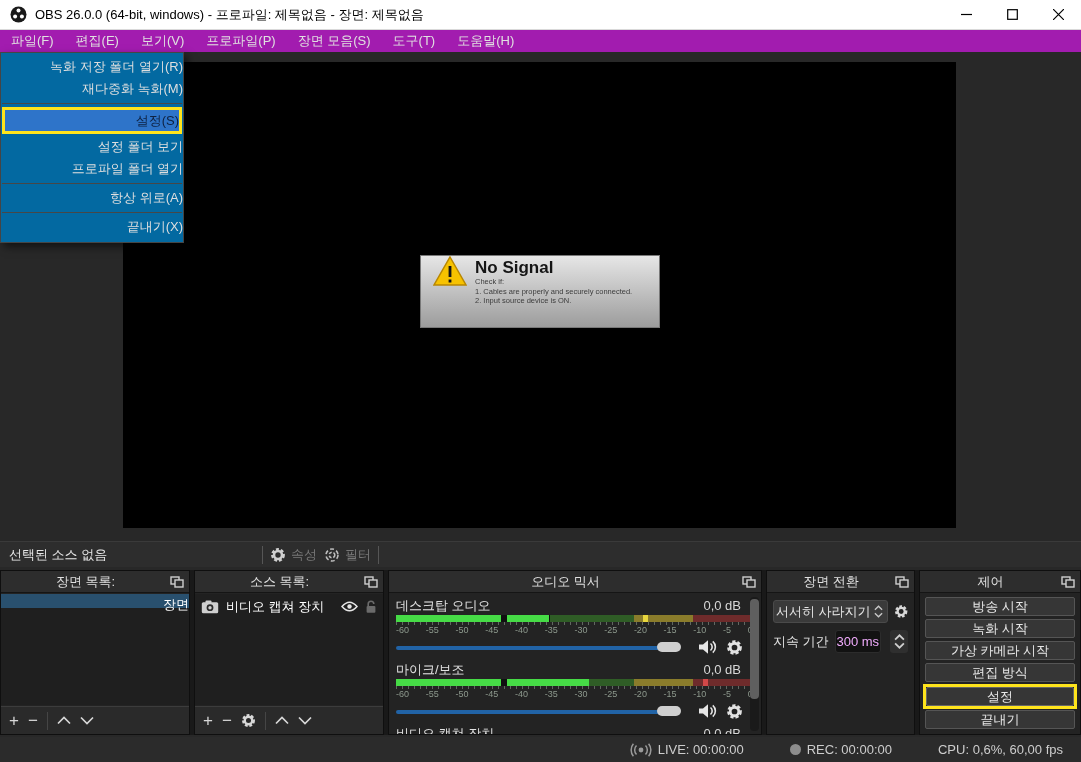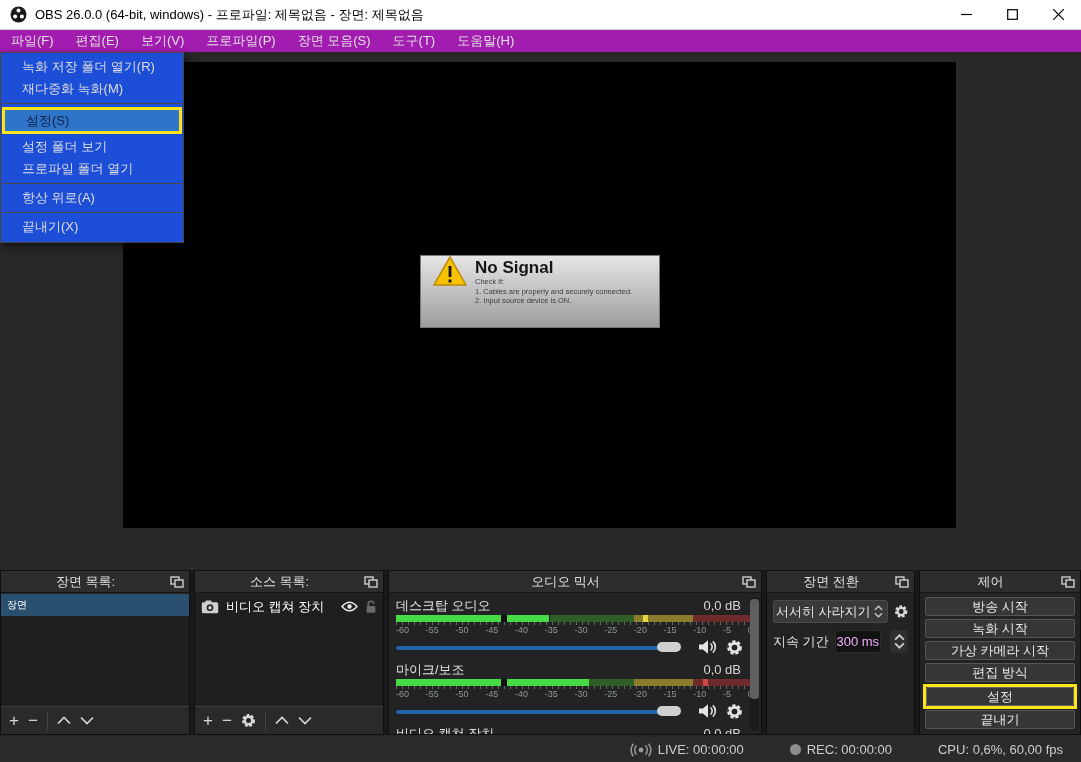--- a/index.html
+++ b/index.html
@@ -25,22 +25,22 @@
   .canvas { position:absolute; left:123px; top:10px; width:833px; height:466px; background:#000; }
 
   .nosignal { position:absolute; left:297px; top:193px; width:240px; height:73px;
     background:linear-gradient(#e6e6e6,#9c9c9c); border:1px solid #787878; display:flex; }
   .warn { width:34px; height:30px; margin:0 8px 0 12px; }
   .ns-text { padding-top:2px; }
   .ns-title { font-size:17px; font-weight:bold; color:#151515; line-height:19px; }
   .ns-line { font-size:7.5px; color:#3c3c3c; line-height:9.5px; }
 
   
-  .dropdown { position:absolute; left:0; top:52px; width:184px; background:#1d4ed8;
-    border:1px solid #454545; box-shadow:4px 4px 8px rgba(0,0,0,.55); padding:3px 0 4px 0; z-index:50; }
+  .dropdown { position:absolute; left:0; top:52px; width:184px; background:#0369a1;
+    border:1px solid #454545; box-shadow:4px 4px 8px rgba(0,0,0,.55); padding:3px 0 4px 0; z-index:50;text-align:right; }
   .d-item { height:22px; line-height:22px; padding-left:21px; font-size:13px; color:#dfdfdf; }
   .d-sep { height:1px; background:#474747; margin:3px 1px; }
   .hl-wrap { border:3px solid #ffe41c; margin:2px 1px; }
   .d-item.sel { background:#2e74c9; color:#0e2140; height:21px; line-height:21px; }
 
   
   .seltoolbar { position:absolute; left:0; top:541px; width:1081px; height:26px; background:#2d2d2d;
     border-top:1px solid #3a3a3a; display:flex; align-items:center; }
   .sel-status { font-size:13px; color:#e6e6e6; padding-left:9px; }
   .tool-group { position:absolute; left:262px; top:0; height:26px; display:flex; align-items:center; gap:7px; }
@@ -55,21 +55,21 @@
   .phead .ptitle { flex:1; text-align:center; font-size:13px; color:#e0e0e0; }
   .popout { width:14px; height:12px; margin-right:5px; }
 
   .p-scenes { left:0; width:190px; }
   .p-sources { left:194px; width:190px; }
   .p-mixer { left:388px; width:374px; }
   .p-trans { left:766px; width:149px; }
   .p-ctrl { left:919px; width:162px; }
 
   .listarea { position:absolute; left:0; top:23px; right:0; bottom:29px; background:#1f1f1f; }
-  .scene-row { height:22px; line-height:22px; padding-left:6px; font-size:10px; color:#fff; background:#29506e; }
+  .scene-row { height:14px; line-height:22px; padding-left:6px; font-size:13px; color:#fff; background:#29506e;text-align:right; }
   .src-row { height:25px; display:flex; align-items:center; padding:0 6px; color:#fff; font-size:13px; gap:7px; }
   .src-row .grow { flex:1; }
   .ptoolbar { position:absolute; left:0; bottom:0; right:0; height:28px; background:#2a2a2a;
     border-top:1px solid #3c3c3c; display:flex; align-items:center; gap:9px; padding:0 8px; }
   .pt-sep { width:1px; height:18px; background:#454545; }
   .pt-ic { font-size:17px; color:#d8d8d8; line-height:17px; }
 
   
   .mixbody { position:absolute; left:0; top:23px; right:0; bottom:0; overflow:hidden; padding:3px 8px 0 7px; }
   .chan { margin-bottom:5px; }
@@ -182,20 +182,42 @@
       <div class="d-item sel">설정(S)</div>
     </div>
     <div class="d-item">설정 폴더 보기</div>
     <div class="d-item">프로파일 폴더 열기</div>
     <div class="d-sep"></div>
     <div class="d-item">항상 위로(A)</div>
     <div class="d-sep"></div>
     <div class="d-item">끝내기(X)</div>
   </div>
 
+  <div class="seltoolbar">
+    <span class="sel-status">선택된 소스 없음</span>
+    <div class="tool-group">
+      <div class="vsep"></div>
+      <div class="tbtn">
+        <svg width="16" height="16" viewBox="0 0 16 16">
+          <circle cx="8" cy="8" r="5.2" fill="none" stroke="#cfcfcf" stroke-width="3.4" stroke-dasharray="2.7 1.7"></circle>
+          <circle cx="8" cy="8" r="4" fill="none" stroke="#cfcfcf" stroke-width="2.6"></circle>
+          <circle cx="8" cy="8" r="1.7" fill="#2d2d2d"></circle>
+        </svg>
+        <span class="lbl">속성</span>
+      </div>
+      <div class="tbtn">
+        <svg width="16" height="16" viewBox="0 0 16 16">
+          <circle cx="8" cy="8" r="6" fill="none" stroke="#bdbdbd" stroke-width="1.6" stroke-dasharray="4 2.4"></circle>
+          <circle cx="8" cy="8" r="2.8" fill="none" stroke="#bdbdbd" stroke-width="1.6" stroke-dasharray="3 1.8"></circle>
+        </svg>
+        <span class="lbl">필터</span>
+      </div>
+      <div class="vsep"></div>
+    </div>
+  </div>
 
   <div class="docks">
 
     <div class="panel p-scenes">
       <div class="phead">
         <span class="ptitle">장면 목록:</span>
         <svg class="popout" viewBox="0 0 14 12">
           <rect x="1" y="1" width="8" height="7" fill="none" stroke="#cfcfcf" stroke-width="1.4"></rect>
           <rect x="5" y="4" width="8" height="7" fill="#2d2d2d" stroke="#cfcfcf" stroke-width="1.4"></rect>
         </svg>

